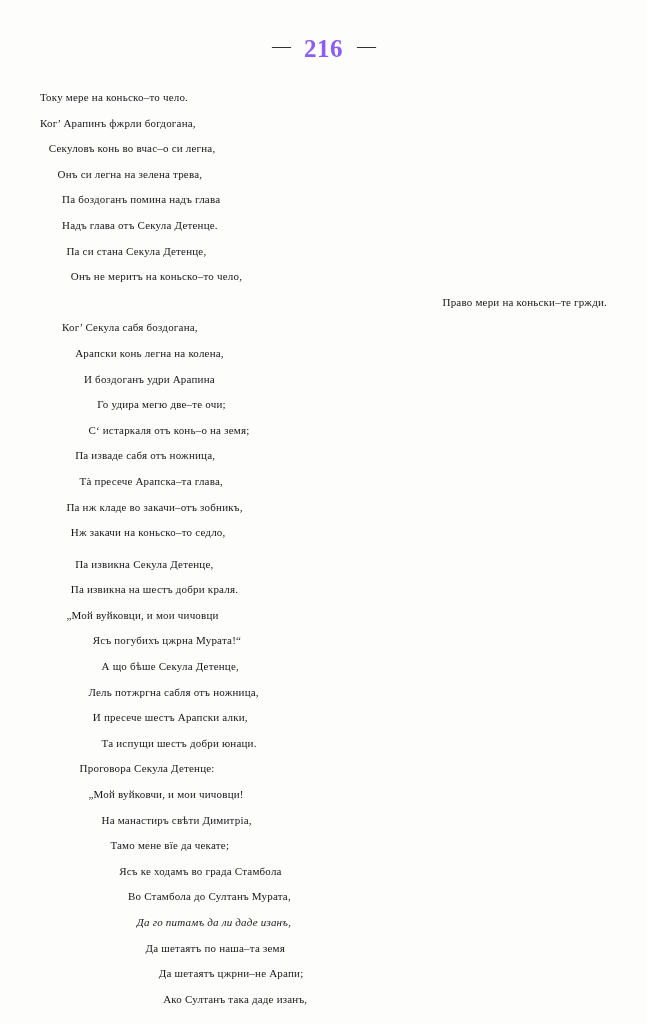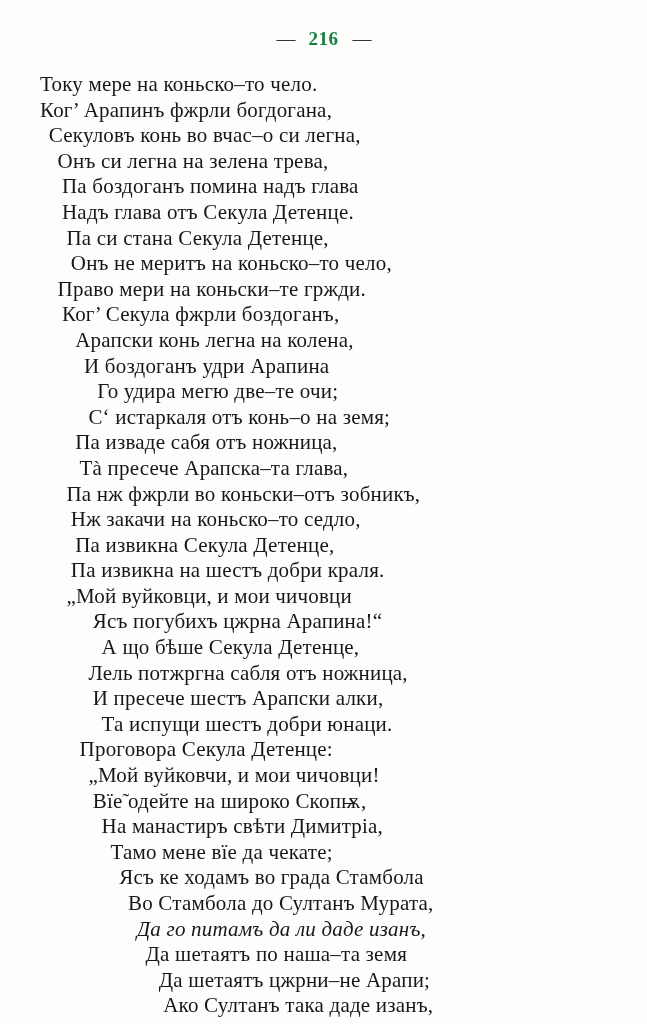--- a/index.html
+++ b/index.html
@@ -30,29 +30,30 @@
     letter-spacing: 0.5px;
   }
   .rule-dash {
     display: inline-block;
     font-size: 19px;
     color: #2a2a2a;
     letter-spacing: -1px;
   }
   .folio {
     font-weight: bold;
-    font-size: 19px;
-    color: #15803d;
+    font-size: 25px;
+    color: #8b5cf6;
+    margin-top: 7px;
   }
   .poem {
     margin-top: 22px;
     padding: 0 40px;
   }
   .line {
-    font-size: 21px;
+    font-size: 11px;
     line-height: 25.6px;
     white-space: pre;
     letter-spacing: 0.2px;
     color: #17171a;
   }
 </style>
 </head>
 <body>
 
 <div class="page">
@@ -65,41 +66,40 @@
 
   <div class="poem" id="poem-body">
       <div class="line" style="padding-left: 0px;">Току мере на коньско–то чело.</div>
       <div class="line" style="padding-left: 0px;">Ког’ Арапинъ фжрли богдогана,</div>
       <div class="line" style="padding-left: 8.8px;">Секуловъ конь во вчас–о си легна,</div>
       <div class="line" style="padding-left: 17.6px;">Онъ си легна на зелена трева,</div>
       <div class="line" style="padding-left: 22px;">Па боздоганъ помина надъ глава</div>
       <div class="line" style="padding-left: 22px;">Надъ глава отъ Секула Детенце.</div>
       <div class="line" style="padding-left: 26.4px;">Па си стана Секула Детенце,</div>
       <div class="line" style="padding-left: 30.8px;">Онъ не меритъ на коньско–то чело,</div>
-      <div class="line" style="padding-left: 17.6px;">Право мери на коньски–те гржди.</div>
-      <div class="line" style="padding-left: 22px;">Ког’ Секула фжрли боздоганъ,</div>
+      <div class="line" style="padding-left: 17.6px; text-align: right;">Право мери на коньски–те гржди.</div>
+      <div class="line" style="padding-left: 22px;">Ког’ Секула сабя боздогана,</div>
       <div class="line" style="padding-left: 35.2px;">Арапски конь легна на колена,</div>
       <div class="line" style="padding-left: 44px;">И боздоганъ удри Арапина</div>
       <div class="line" style="padding-left: 57.2px;">Го удира мегю две–те очи;</div>
       <div class="line" style="padding-left: 48.4px;">С‘ истаркаля отъ конь–о на земя;</div>
       <div class="line" style="padding-left: 35.2px;">Па изваде сабя отъ ножница,</div>
       <div class="line" style="padding-left: 39.6px;">Тà пресече Арапска–та глава,</div>
-      <div class="line" style="padding-left: 26.4px;">Па нж фжрли во коньски–отъ зобникъ,</div>
+      <div class="line" style="padding-left: 26.4px;">Па нж кладе во закачи–отъ зобникъ,</div>
       <div class="line" style="padding-left: 30.8px;">Нж закачи на коньско–то седло,</div>
-      <div class="line" style="padding-left: 35.2px;">Па извикна Секула Детенце,</div>
+      <div class="line" style="padding-left: 35.2px; margin-top: 6px;">Па извикна Секула Детенце,</div>
       <div class="line" style="padding-left: 30.8px;">Па извикна на шестъ добри краля.</div>
       <div class="line" style="padding-left: 26.4px;">„Мой вуйковци, и мои чичовци</div>
-      <div class="line" style="padding-left: 52.8px;">Ясъ погубихъ цжрна Арапина!“</div>
+      <div class="line" style="padding-left: 52.8px;">Ясъ погубихъ цжрна Мурата!“</div>
       <div class="line" style="padding-left: 61.6px;">А що бѣше Секула Детенце,</div>
       <div class="line" style="padding-left: 48.4px;">Лель потжргна сабля отъ ножница,</div>
       <div class="line" style="padding-left: 52.8px;">И пресече шестъ Арапски алки,</div>
       <div class="line" style="padding-left: 61.6px;">Та испущи шестъ добри юнаци.</div>
       <div class="line" style="padding-left: 39.6px;">Проговора Секула Детенце:</div>
       <div class="line" style="padding-left: 48.4px;">„Мой вуйковчи, и мои чичовци!</div>
-      <div class="line" style="padding-left: 52.8px;">Вїе̃ одейте на широко Скопѭ,</div>
       <div class="line" style="padding-left: 61.6px;">На манастиръ свѣти Димитріа,</div>
       <div class="line" style="padding-left: 70.4px;">Тамо мене вїе да чекате;</div>
       <div class="line" style="padding-left: 79.2px;">Ясъ ке ходамъ во града Стамбола</div>
       <div class="line" style="padding-left: 88px;">Во Стамбола до Султанъ Мурата,</div>
       <div class="line" style="padding-left: 96.8px; font-style: italic;">Да го питамъ да ли даде изанъ,</div>
       <div class="line" style="padding-left: 105.6px;">Да шетаятъ по наша–та земя</div>
       <div class="line" style="padding-left: 118.8px;">Да шетаятъ цжрни–не Арапи;</div>
       <div class="line" style="padding-left: 123.2px;">Ако Султанъ така даде изанъ,</div>
     </div>
 

